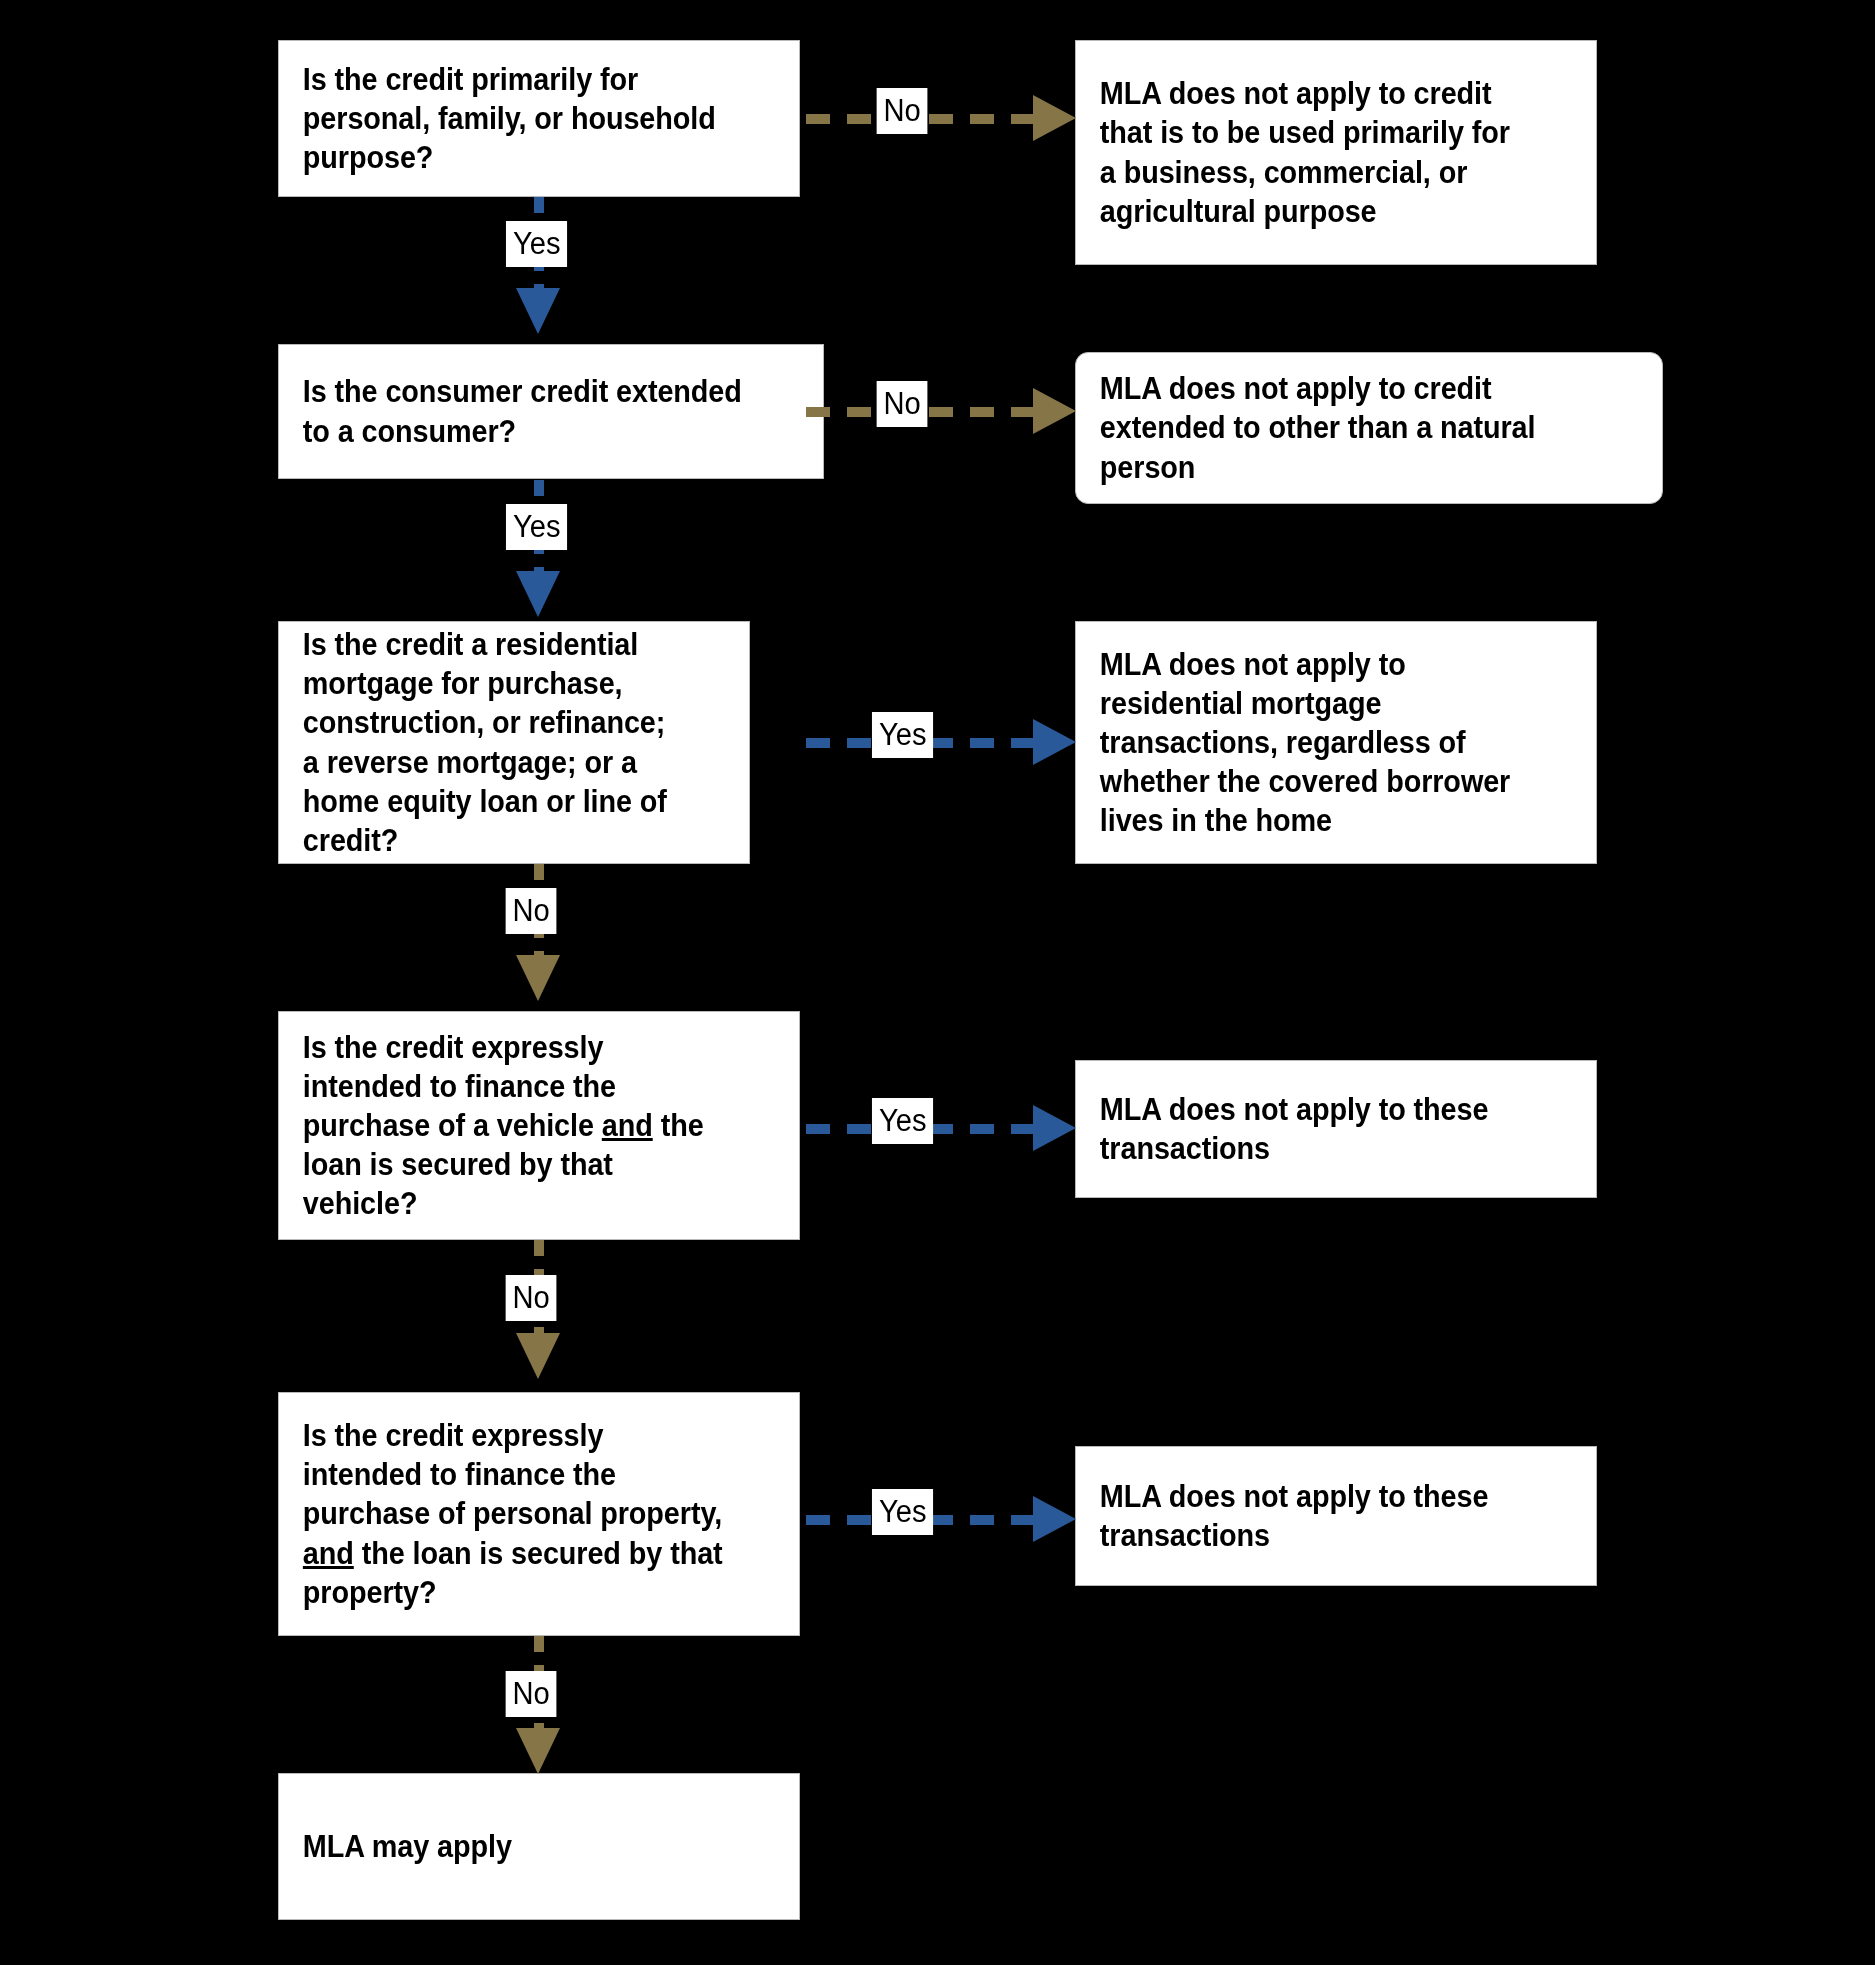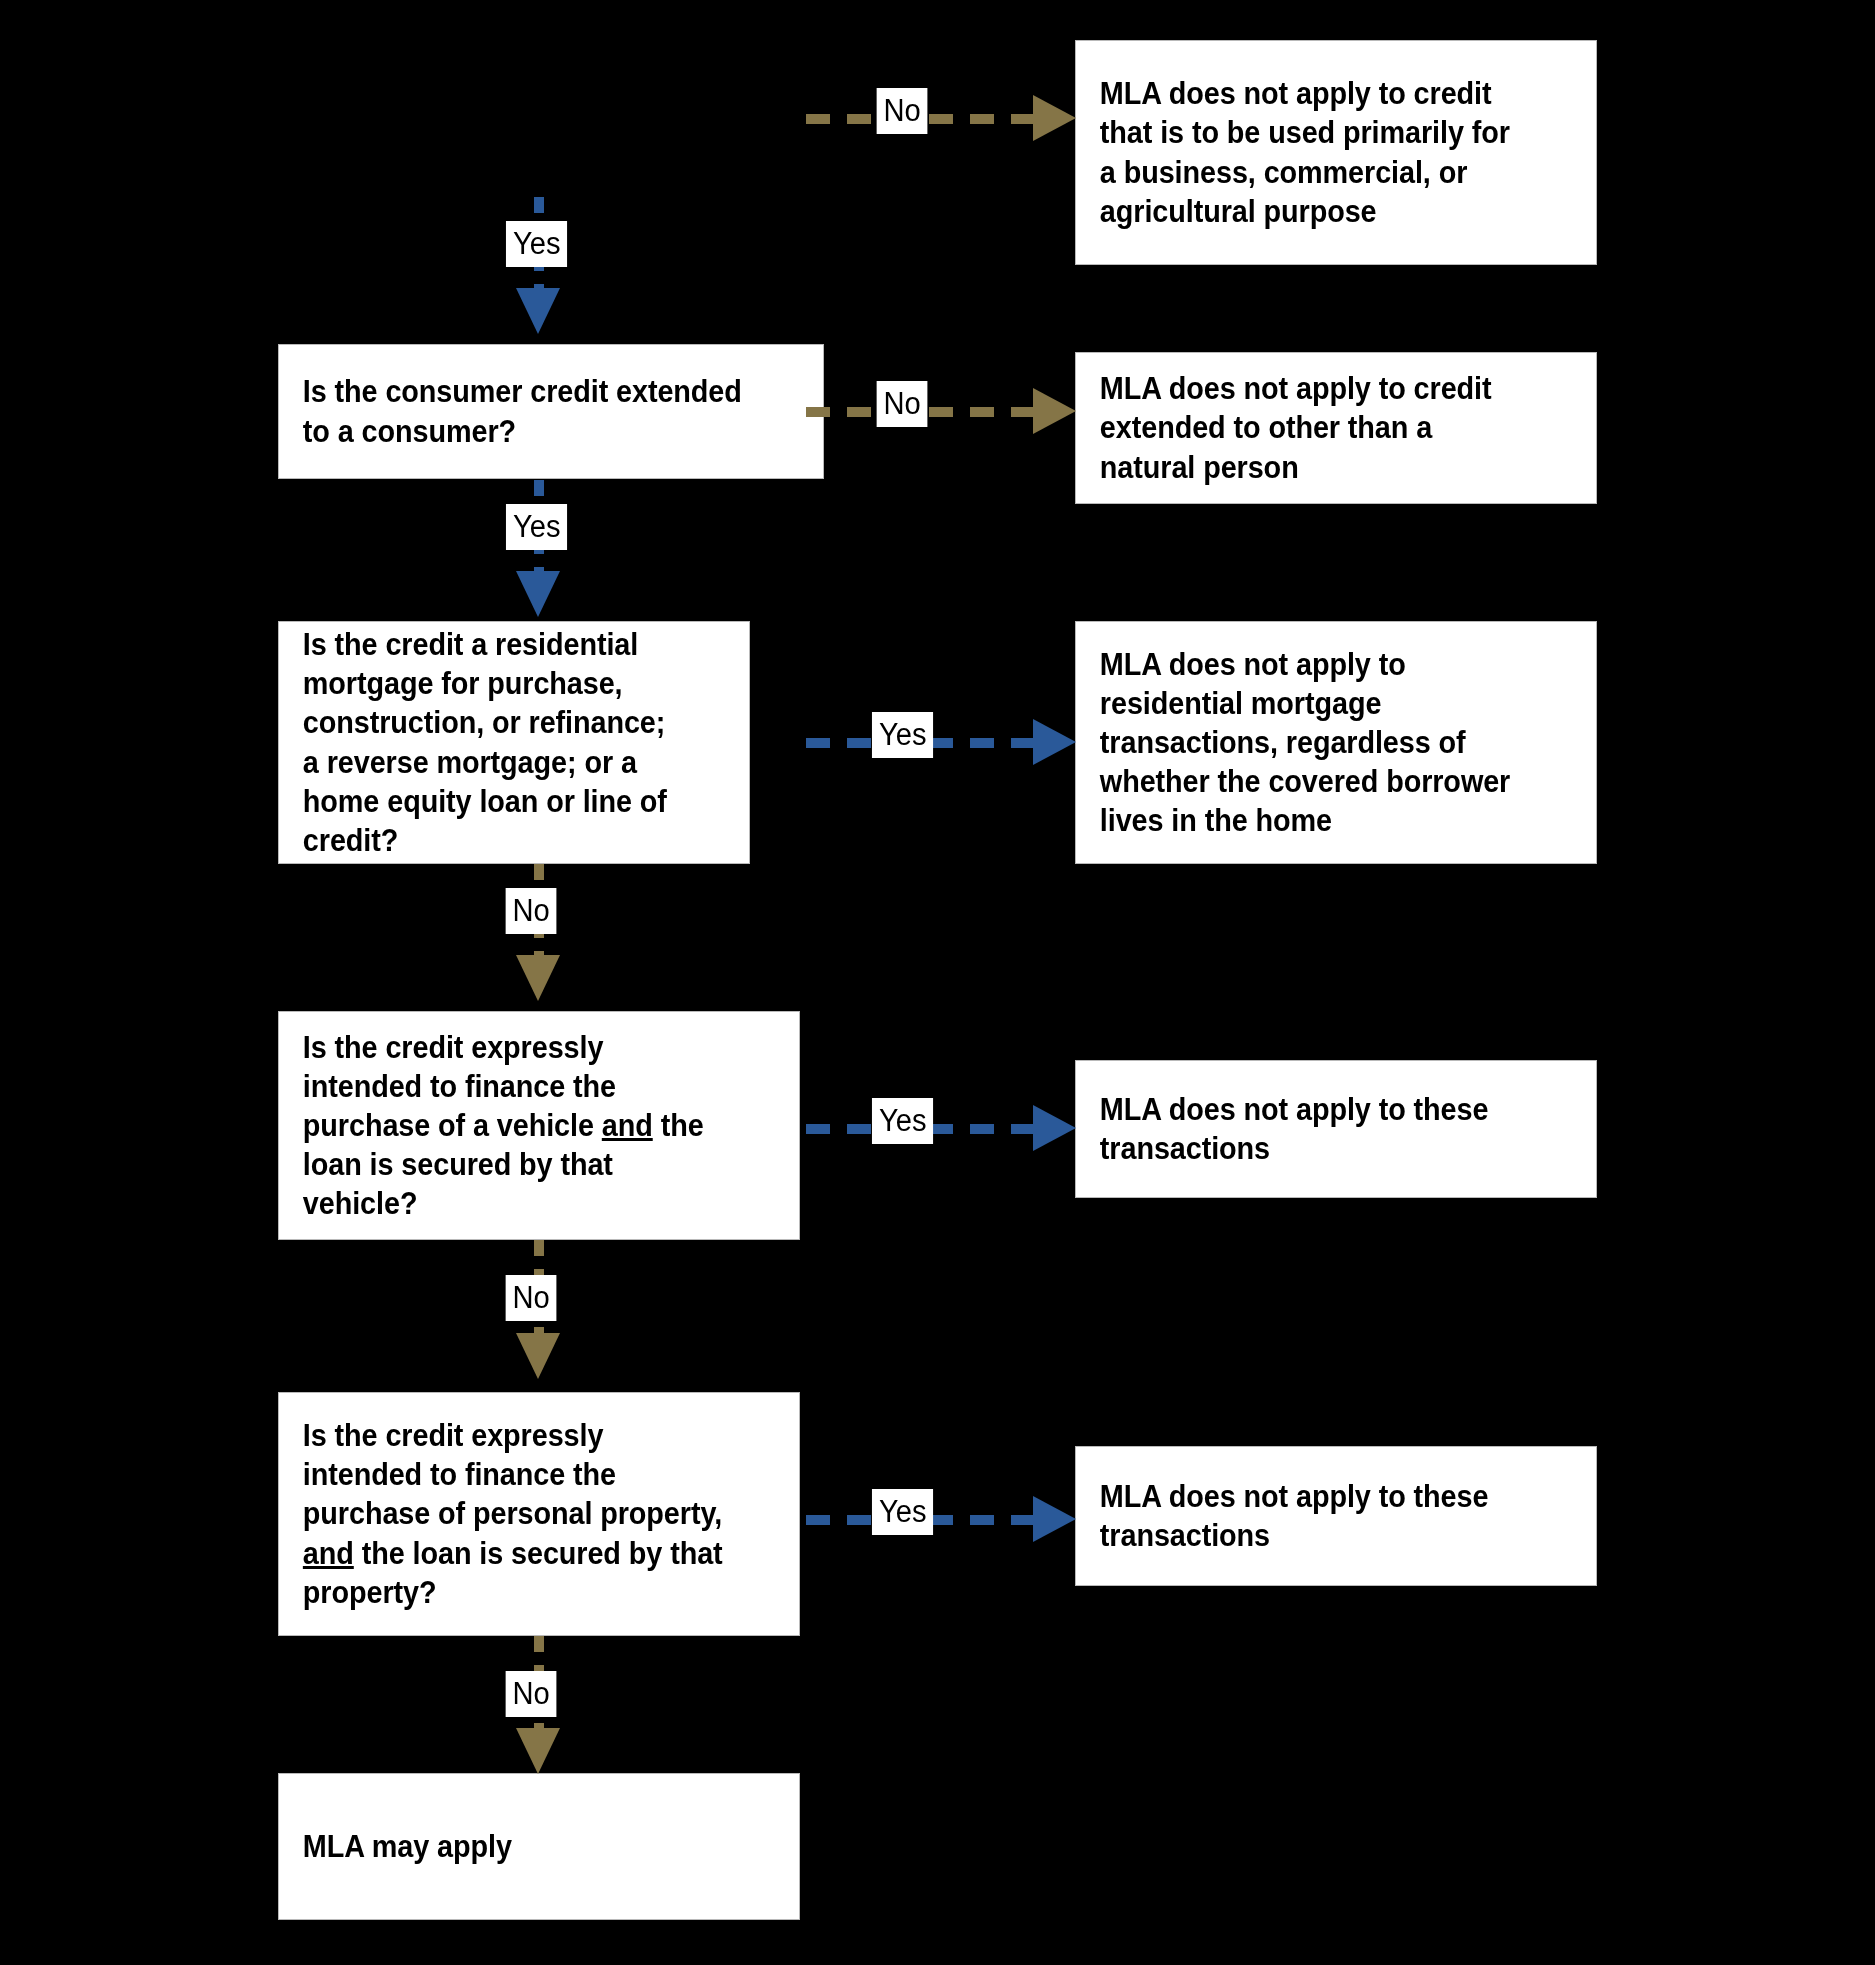--- a/index.html
+++ b/index.html
@@ -96,20 +96,23 @@
     border-top: 23.5px solid transparent;
     border-bottom: 23.5px solid transparent;
     z-index: 4;
   }
 </style>
 </head>
 <body>
 
 <div id="canvas">
 
+  <div class="node" style="left:278px; top:40px; width:522px; height:157px;">
+    <div class="txt">Is the credit primarily for personal, family, or household purpose?</div>
+  </div>
 
   <div class="shaft-h blue-dash-h" style="--c:#857547; left:806px; top:114px; width:229px;"></div>
   <div class="chip" style="left:875px; top:88px;">No</div>
   <div class="head-right" style="left:1033px; top:95px; border-left:43px solid #857547;"></div>
 
   <div class="node" style="left:1075px; top:40px; width:522px; height:225px;">
     <div class="txt">MLA does not apply to credit that is to be used primarily for a business, commercial, or agricultural purpose</div>
   </div>
 
   <div class="shaft-v blue-dash-v" style="--c:#2a5999; left:534px; top:197px; width:9.6px; height:101px;"></div>
@@ -117,21 +120,21 @@
   <div class="head-down" style="left:516px; top:288px; border-top:46px solid #2a5999;"></div>
 
   <div class="node" style="left:278px; top:344px; width:546px; height:135px;">
     <div class="txt">Is the consumer credit extended to a consumer?</div>
   </div>
 
   <div class="shaft-h blue-dash-h" style="--c:#857547; left:806px; top:407px; width:229px;"></div>
   <div class="chip" style="left:875px; top:381px;">No</div>
   <div class="head-right" style="left:1033px; top:388px; border-left:43px solid #857547;"></div>
 
-  <div class="node" style="left:1075px; top:352px; width:522px; height:152px;">
+  <div class="node" style="left:1075px; top:352px; width:588px; height:152px;border-radius:13px;">
     <div class="txt">MLA does not apply to credit extended to other than a natural person</div>
   </div>
 
   <div class="shaft-v blue-dash-v" style="--c:#2a5999; left:534px; top:480px; width:9.6px; height:101px;"></div>
   <div class="chip" style="left:504px; top:504px;">Yes</div>
   <div class="head-down" style="left:516px; top:571px; border-top:46px solid #2a5999;"></div>
 
   <div class="node" style="left:278px; top:621px; width:472px; height:243px;">
     <div class="txt">Is the credit a residential mortgage for purchase, construction, or refinance; a reverse mortgage; or a home equity loan or line of credit?</div>
   </div>

